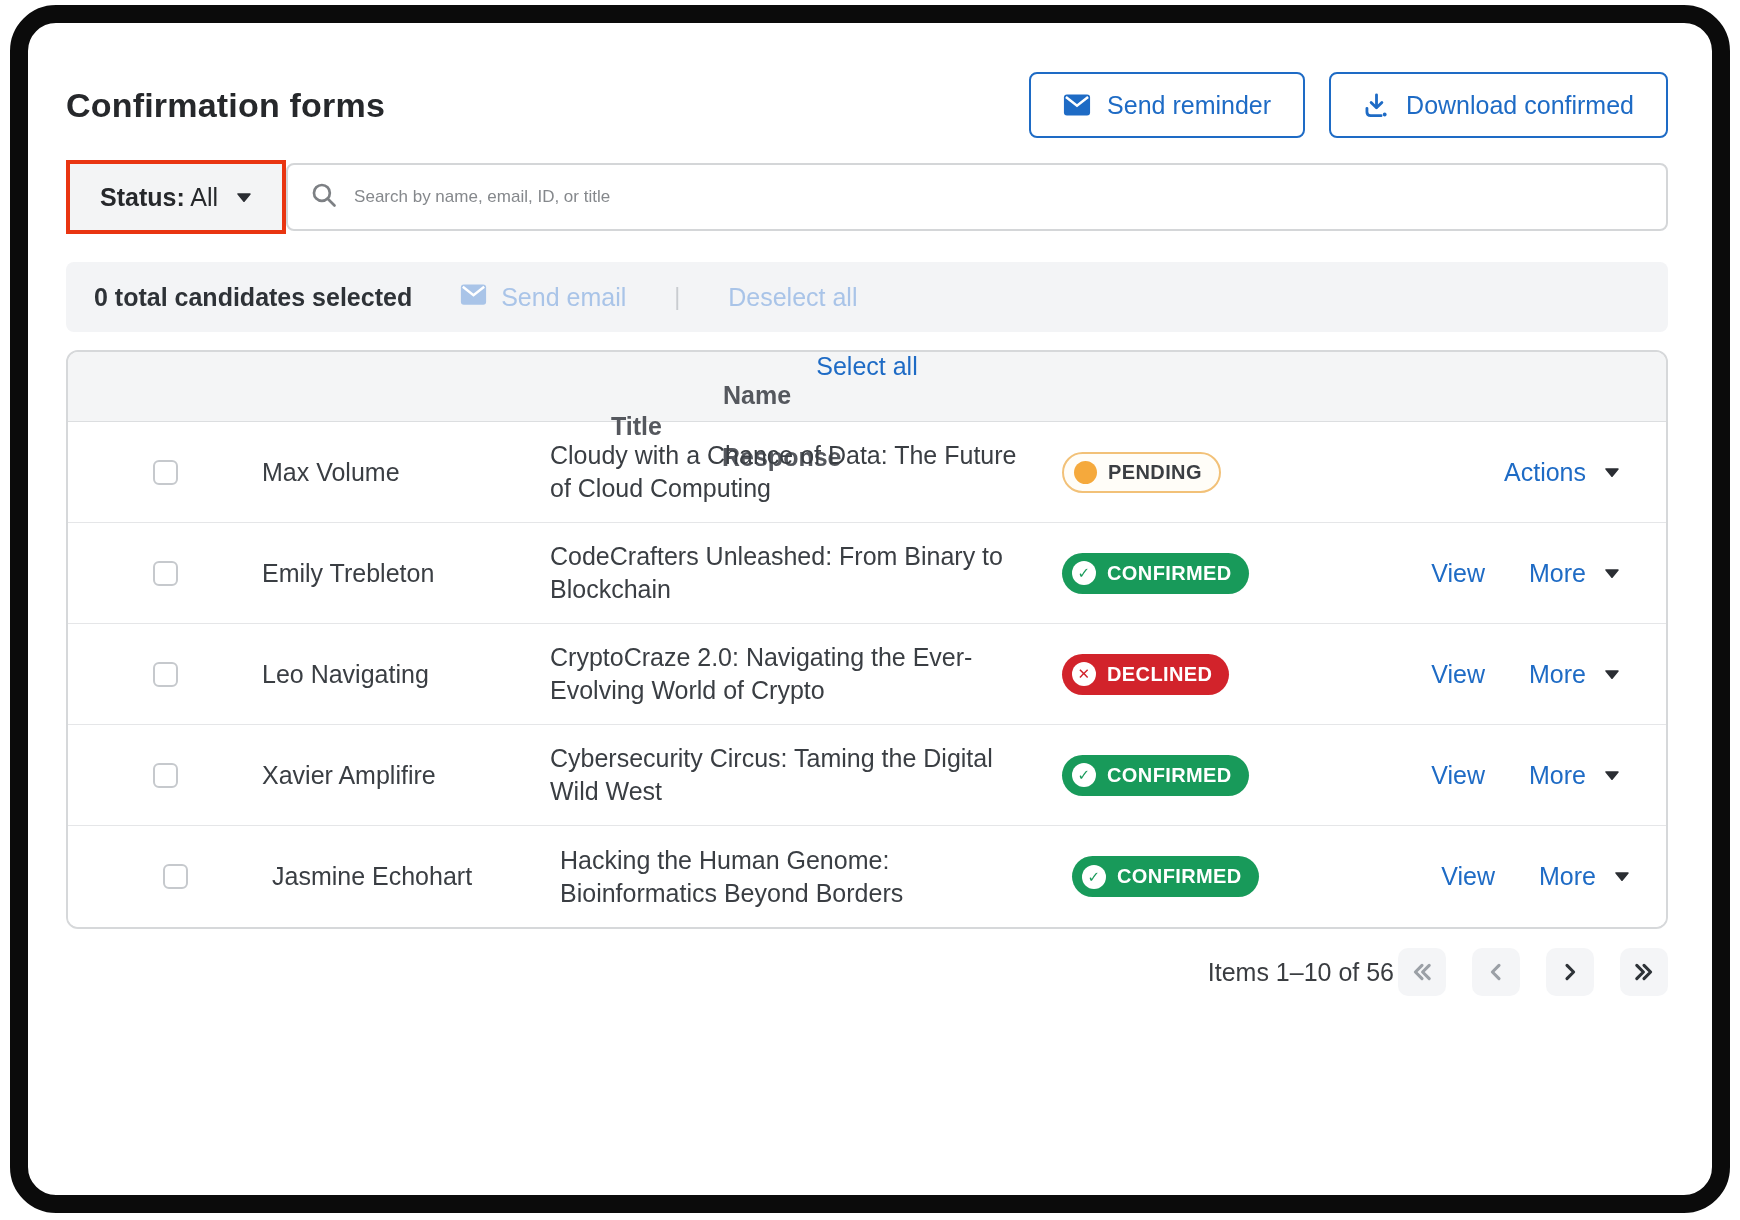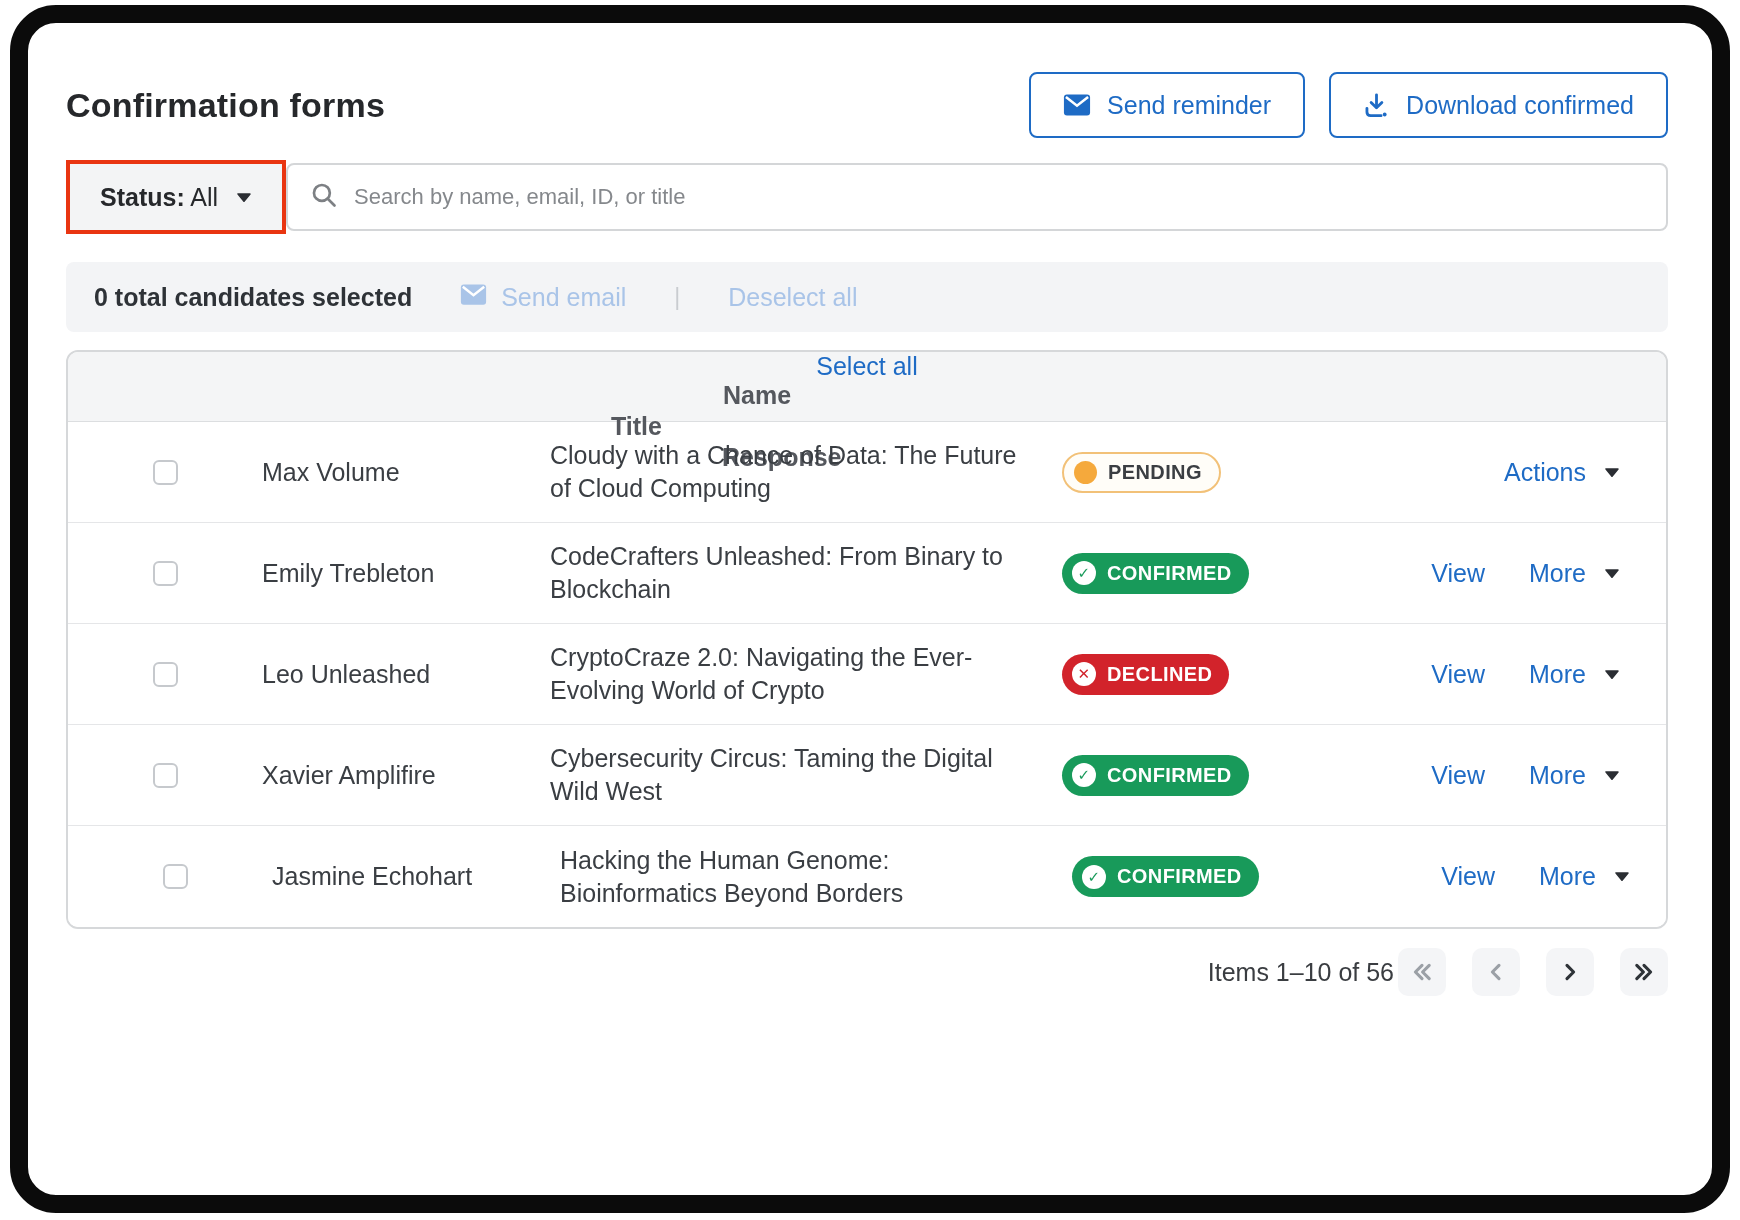--- a/index.html
+++ b/index.html
@@ -31,21 +31,21 @@
     background: #f3f4f5; border: 4px solid #e93511; cursor: pointer;
     font-size: 25px; color: #26282b; flex: none;
   }
   .status-pill b { font-weight: 700; }
   .caret { width: 16px; height: 11px; color: #2b2e33; }
   .search-box {
     flex: 1; height: 68px; border: 2px solid #d4d6d8; border-radius: 8px;
     display: flex; align-items: center; padding: 0 22px; gap: 16px; background: #fff;
   }
   .search-box input {
-    flex: 1; border: none; outline: none; font-size: 22px; color: #3a3d42;
+    flex: 1; border: none; outline: none; font-size: 17px; color: #3a3d42;
     font-family: inherit; background: transparent;
   }
   .search-box input::placeholder { color: #85888c; }
 
   
   .sel-bar {
     margin-top: 28px; height: 70px; background: #f3f4f6; border-radius: 8px;
     display: flex; align-items: center; padding: 0 28px; gap: 48px;
   }
   .sel-summary { font-size: 25px; font-weight: 700; color: #2e3237; }
@@ -216,21 +216,21 @@
                 <svg class="caret" viewBox="0 0 14 9">
                   <path d="M1.8 1.4h10.4L7 7.8z" fill="currentColor" stroke="currentColor" stroke-width="1.4" stroke-linejoin="round"></path>
                 </svg>
               </span>
             </div>
           </div>
           <div class="trow">
             <div class="cell c-check">
               <span class="checkbox"></span>
             </div>
-            <div class="cell c-name">Leo Unleashed</div>
+            <div class="cell c-name">Leo Navigating</div>
             <div class="cell c-title">CryptoCraze 2.0: Navigating the Ever-Evolving World of Crypto</div>
             <div class="cell c-resp"><span class="badge badge-declined">
                 <span class="badge-ic">✕</span>
                 <span>DECLINED</span>
               </span></div>
             <div class="cell c-links">
               <span class="rlink">
                 <span>View</span>
               </span>
               <span class="rlink">

